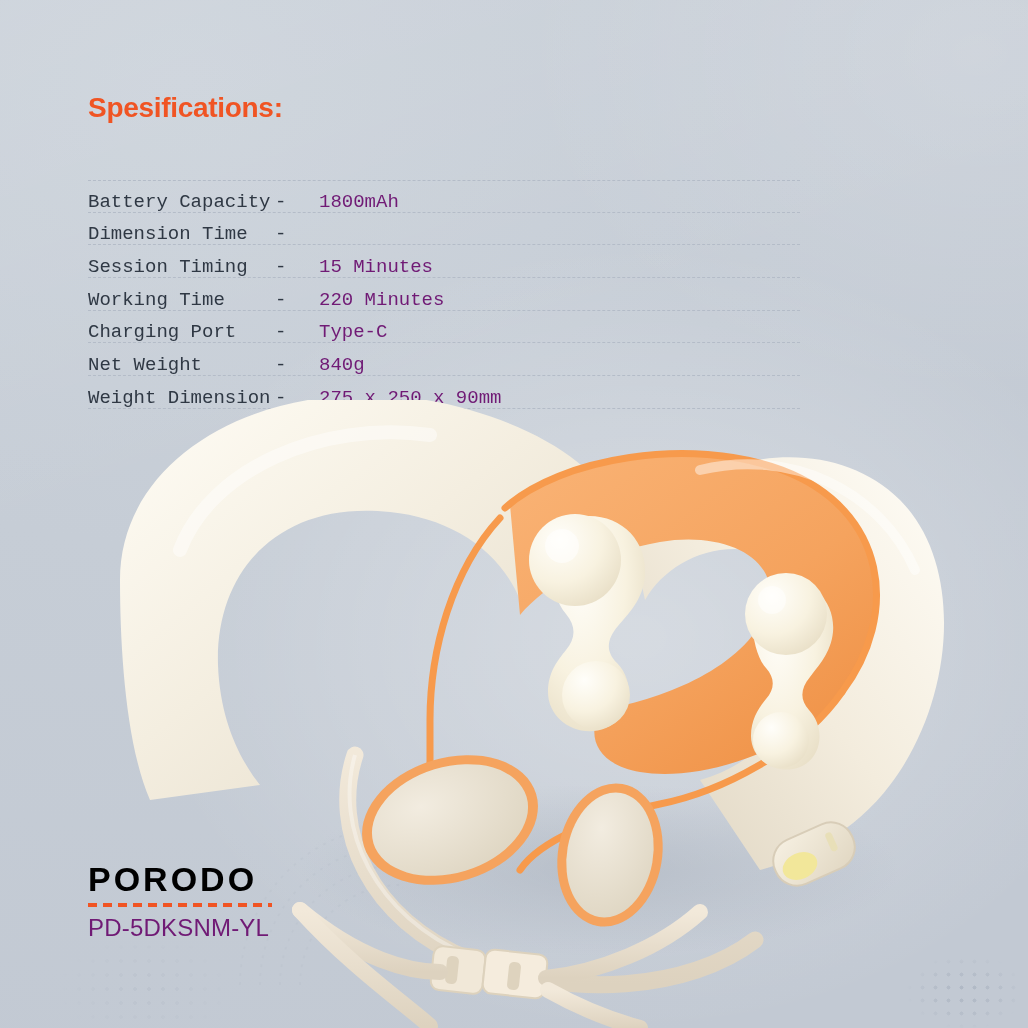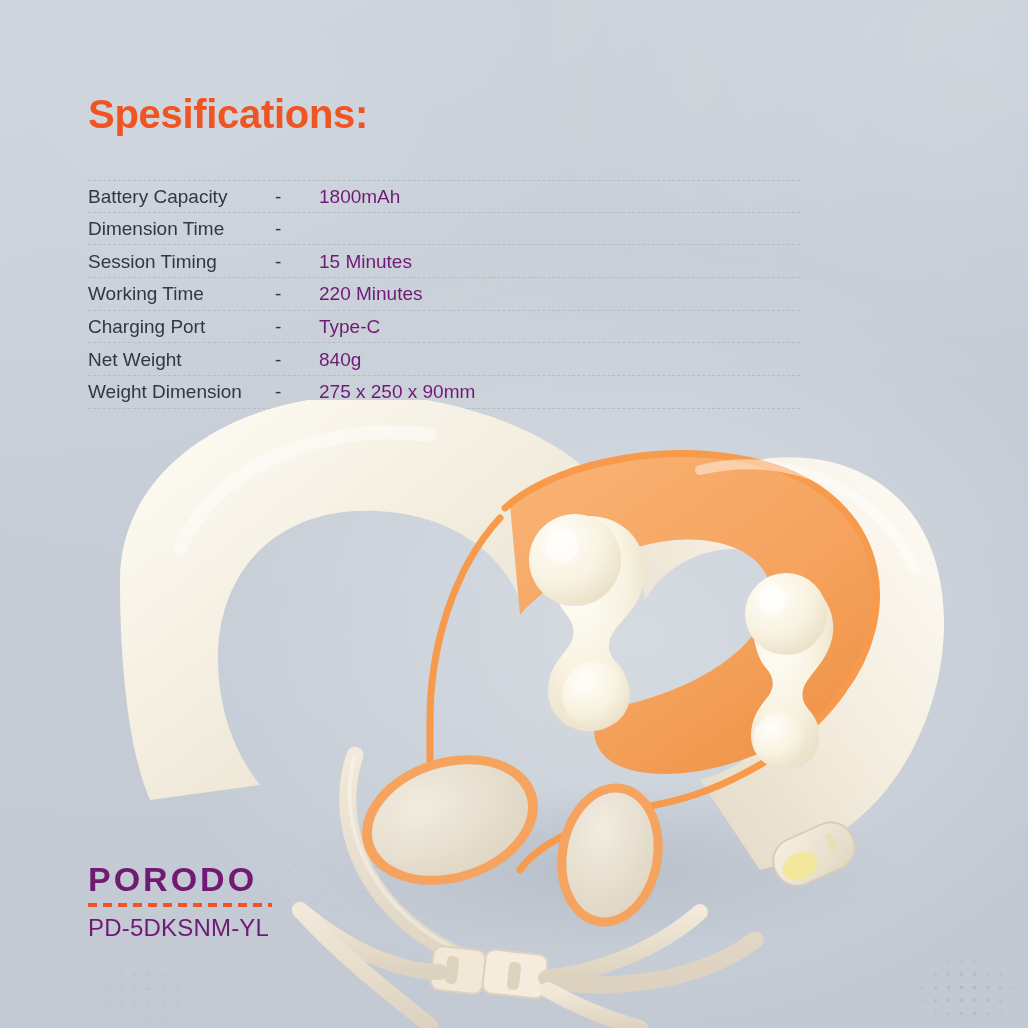--- a/index.html
+++ b/index.html
@@ -39,32 +39,33 @@
     background-size:14px 14px;
     -webkit-mask-image:radial-gradient(closest-side at 62% 70%, rgba(0,0,0,.75) 0%, rgba(0,0,0,0) 78%);
     mask-image:radial-gradient(closest-side at 62% 70%, rgba(0,0,0,.75) 0%, rgba(0,0,0,0) 78%);
     opacity:.55;
   }
   .arcs { position:absolute; opacity:.35; }
 
   
   #title {
     position:absolute; left:88px; top:92px;
-    font-size:40px; font-weight:bold; letter-spacing:-0.3px;
+    font-size:28px; font-weight:bold; letter-spacing:-0.3px;
     color:#f05423;
   }
 
   
   #spec-table {
     position:absolute; left:88px; top:180px; width:712px;
   }
   .spec-row {
-    display:flex; align-items:center;
+    display:flex; align-items:flex-end;
     height:32.7px;
     border-bottom:1px dashed #b4bcc8;
+    font-family:Liberation Mono, monospace;
   }
   .spec-row:first-child { border-top:1px dashed #b4bcc8; }
   .spec-label {
     width:187px; flex:0 0 187px;
     font-size:19px; color:#2f3844; line-height:1;
   }
   .spec-dash {
     width:44px; flex:0 0 44px;
     font-size:19px; color:#2f3844; line-height:1;
   }
@@ -74,21 +75,21 @@
     white-space:pre;
   }
 
   
   #product { position:absolute; left:0; top:400px; width:1028px; height:628px; }
 
   
   #brand { position:absolute; left:88px; top:862px; }
   #brand-word {
     font-size:34px; font-weight:bold; letter-spacing:3.0px;
-    color:#701a75; line-height:1;
+    color:#000000; line-height:1;
   }
   #brand-rule {
     margin-top:7px; width:184px; height:4px;
     background-image:linear-gradient(to right,#f05423 0 9px, transparent 9px 15px);
     background-size:15px 4px;
   }
   #brand-model {
     margin-top:9px; font-size:24px; color:#701a75; letter-spacing:.2px; line-height:1;
   }
 </style>

